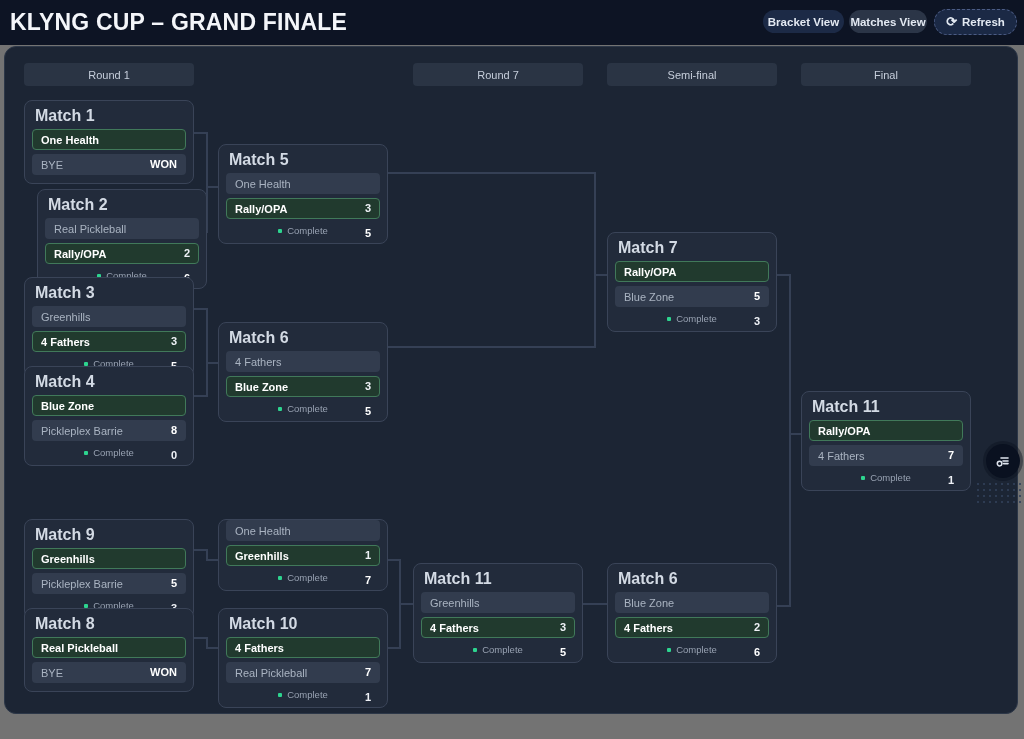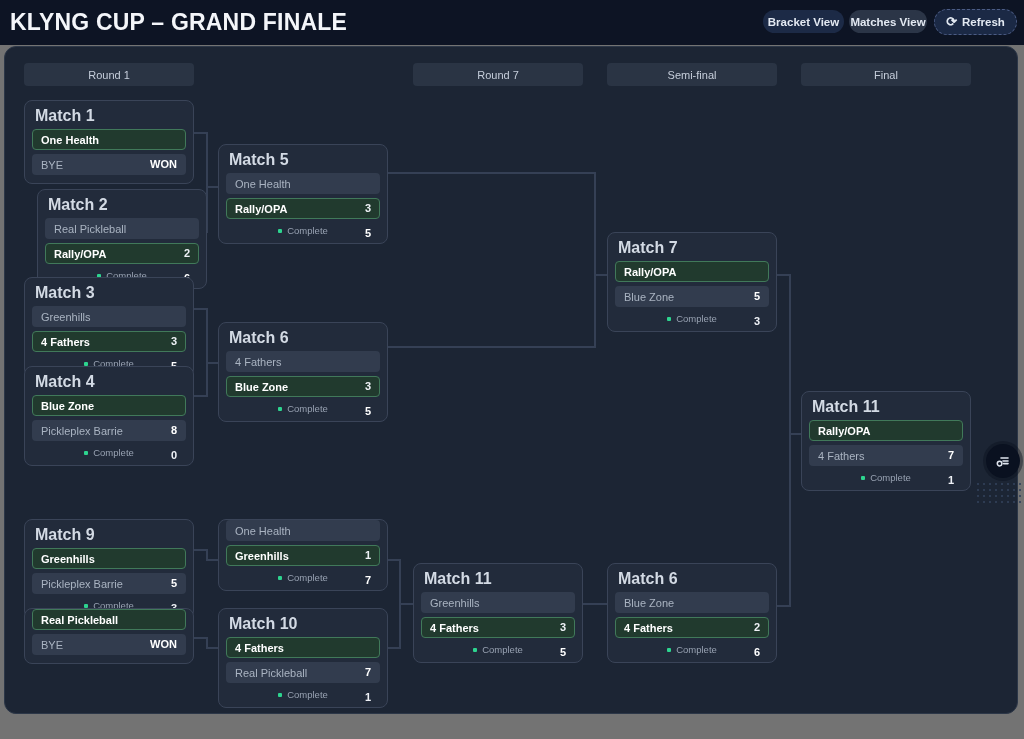--- a/index.html
+++ b/index.html
@@ -237,20 +237,21 @@
             <span class="team-name">Pickleplex Barrie</span>
             <span class="team-score">3</span>
           </div>
         </div>
     <div class="match-footer" style="display: flex;">
       <span class="status-dot"></span>
       <span>Complete</span>
     </div>
   </div>
       <div class="match-card" style="left: 24px; top: 608px;">
+    <div class="match-label">Match 8</div>
     <div>
           <div class="team-row winner">
             <span class="team-name">Real Pickleball</span>
             <span class="team-score">WON</span>
           </div>
           <div class="team-row">
             <span class="team-name">BYE</span>
             <span class="team-score"></span>
           </div>
         </div>

